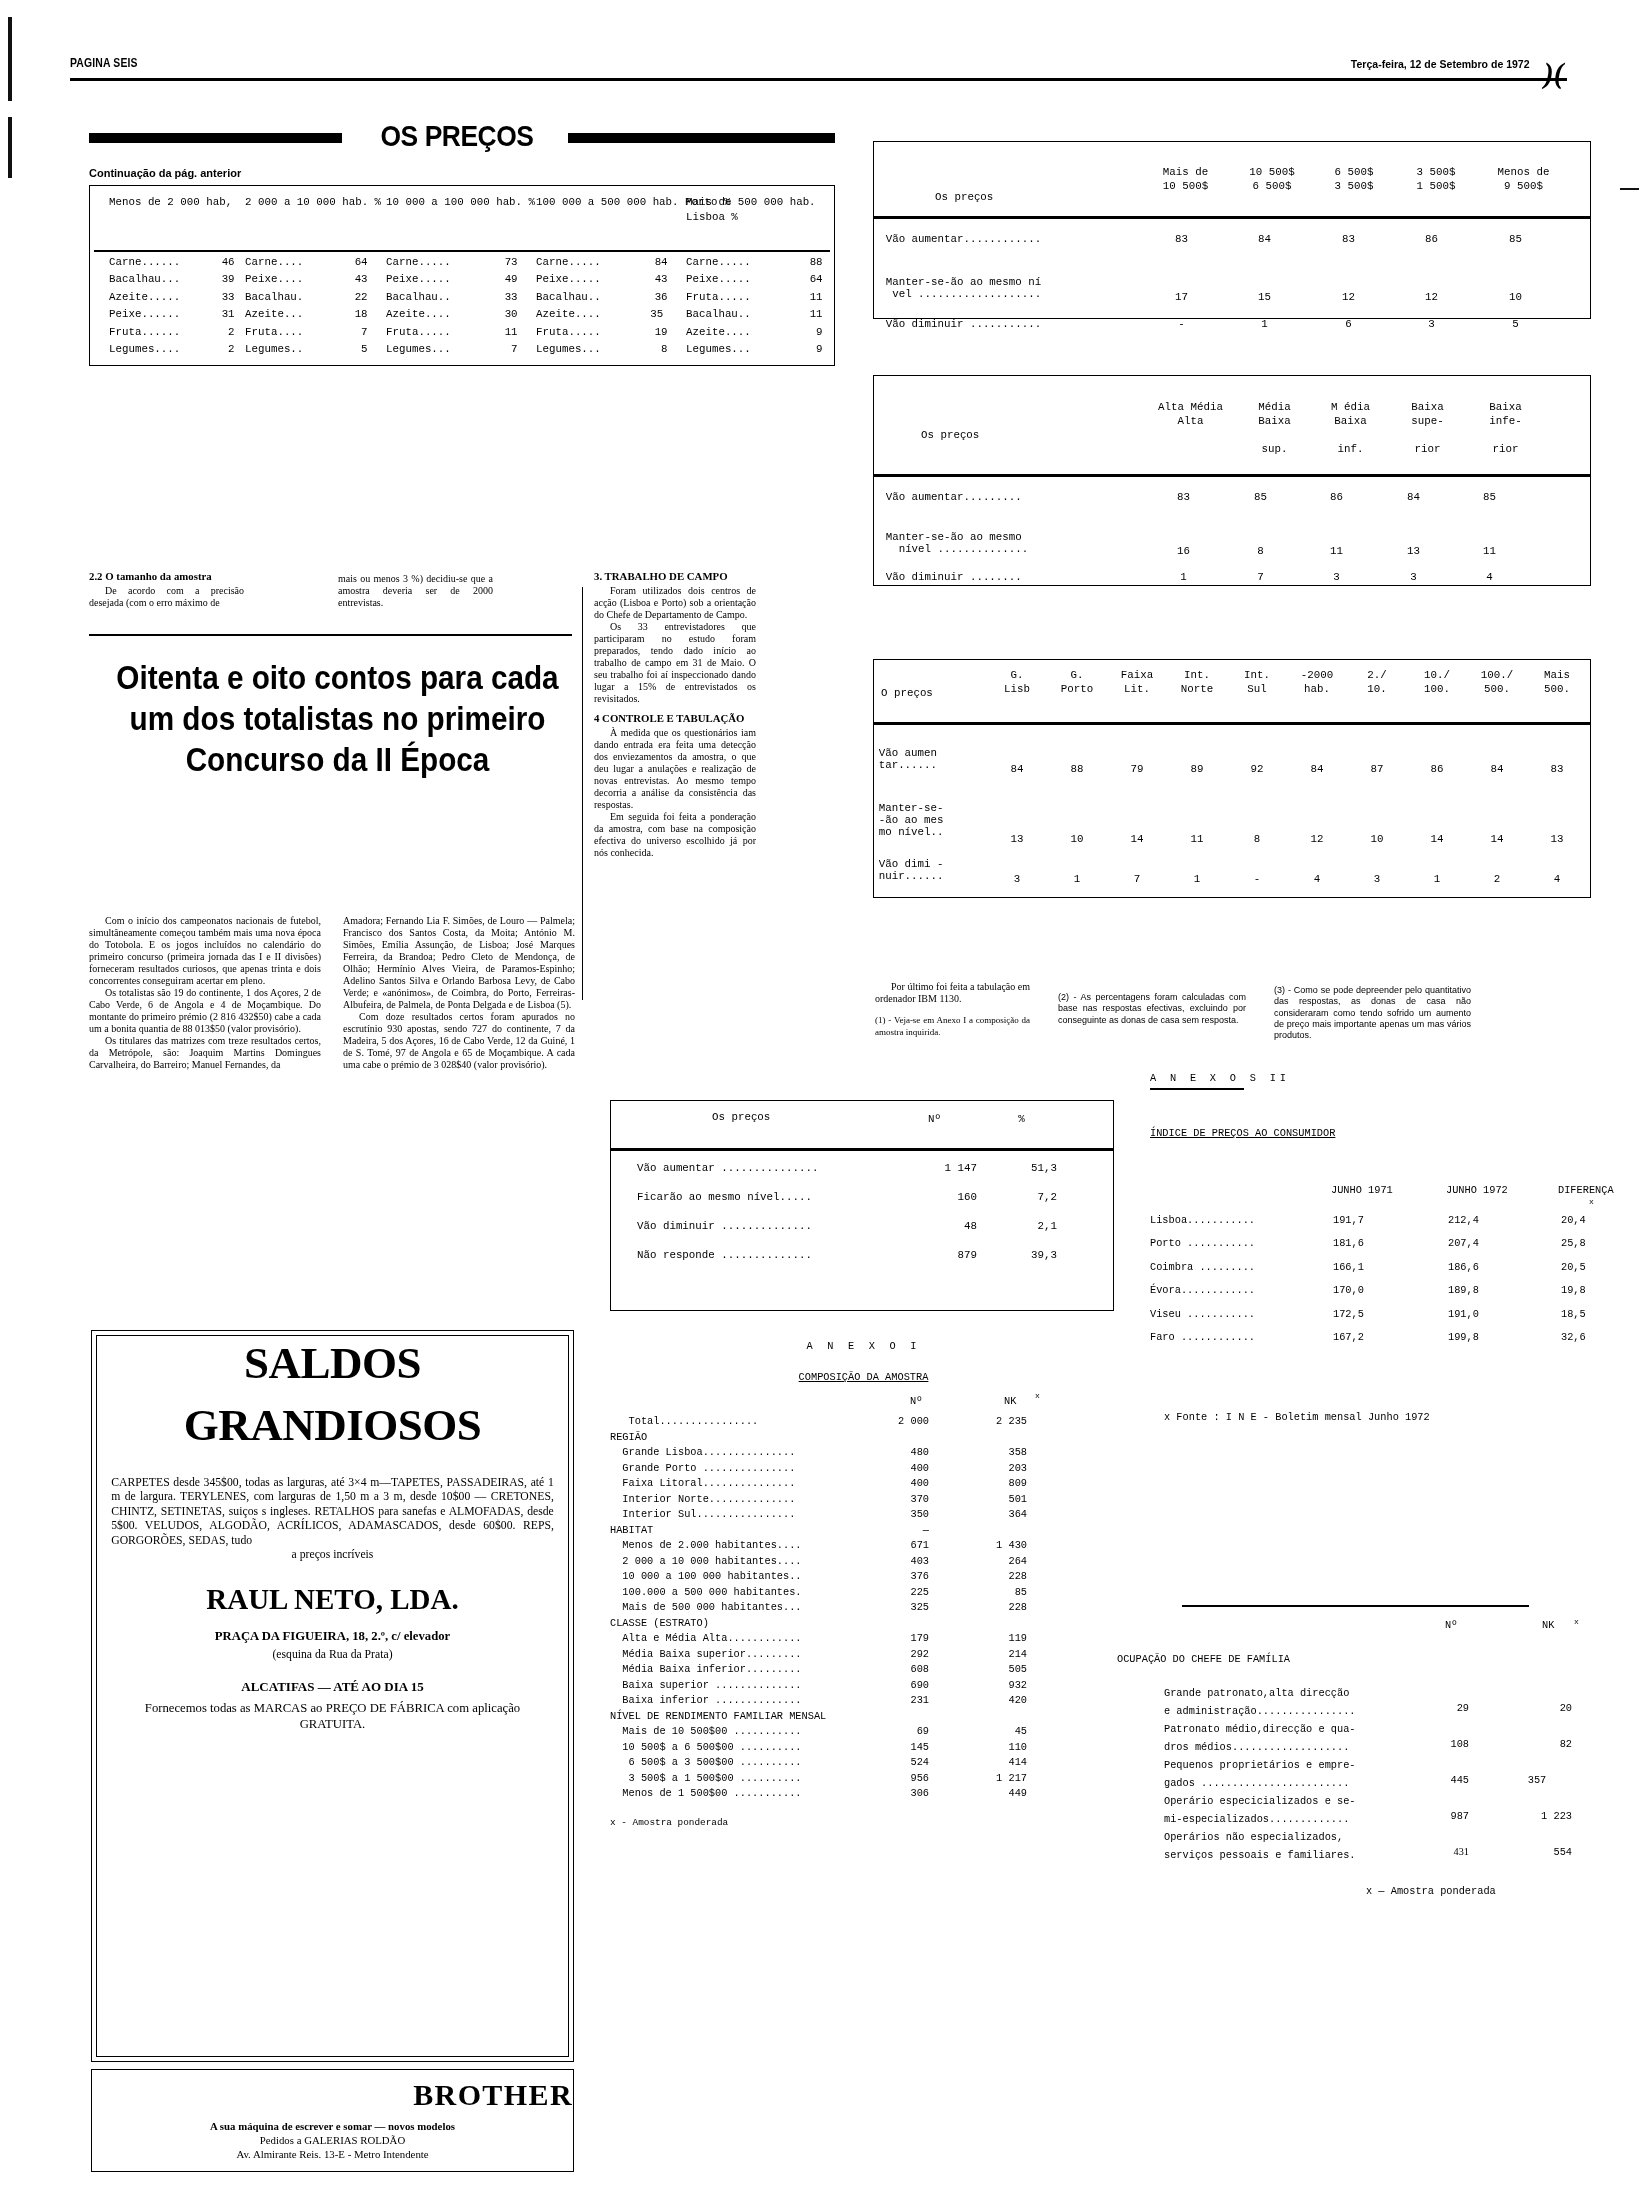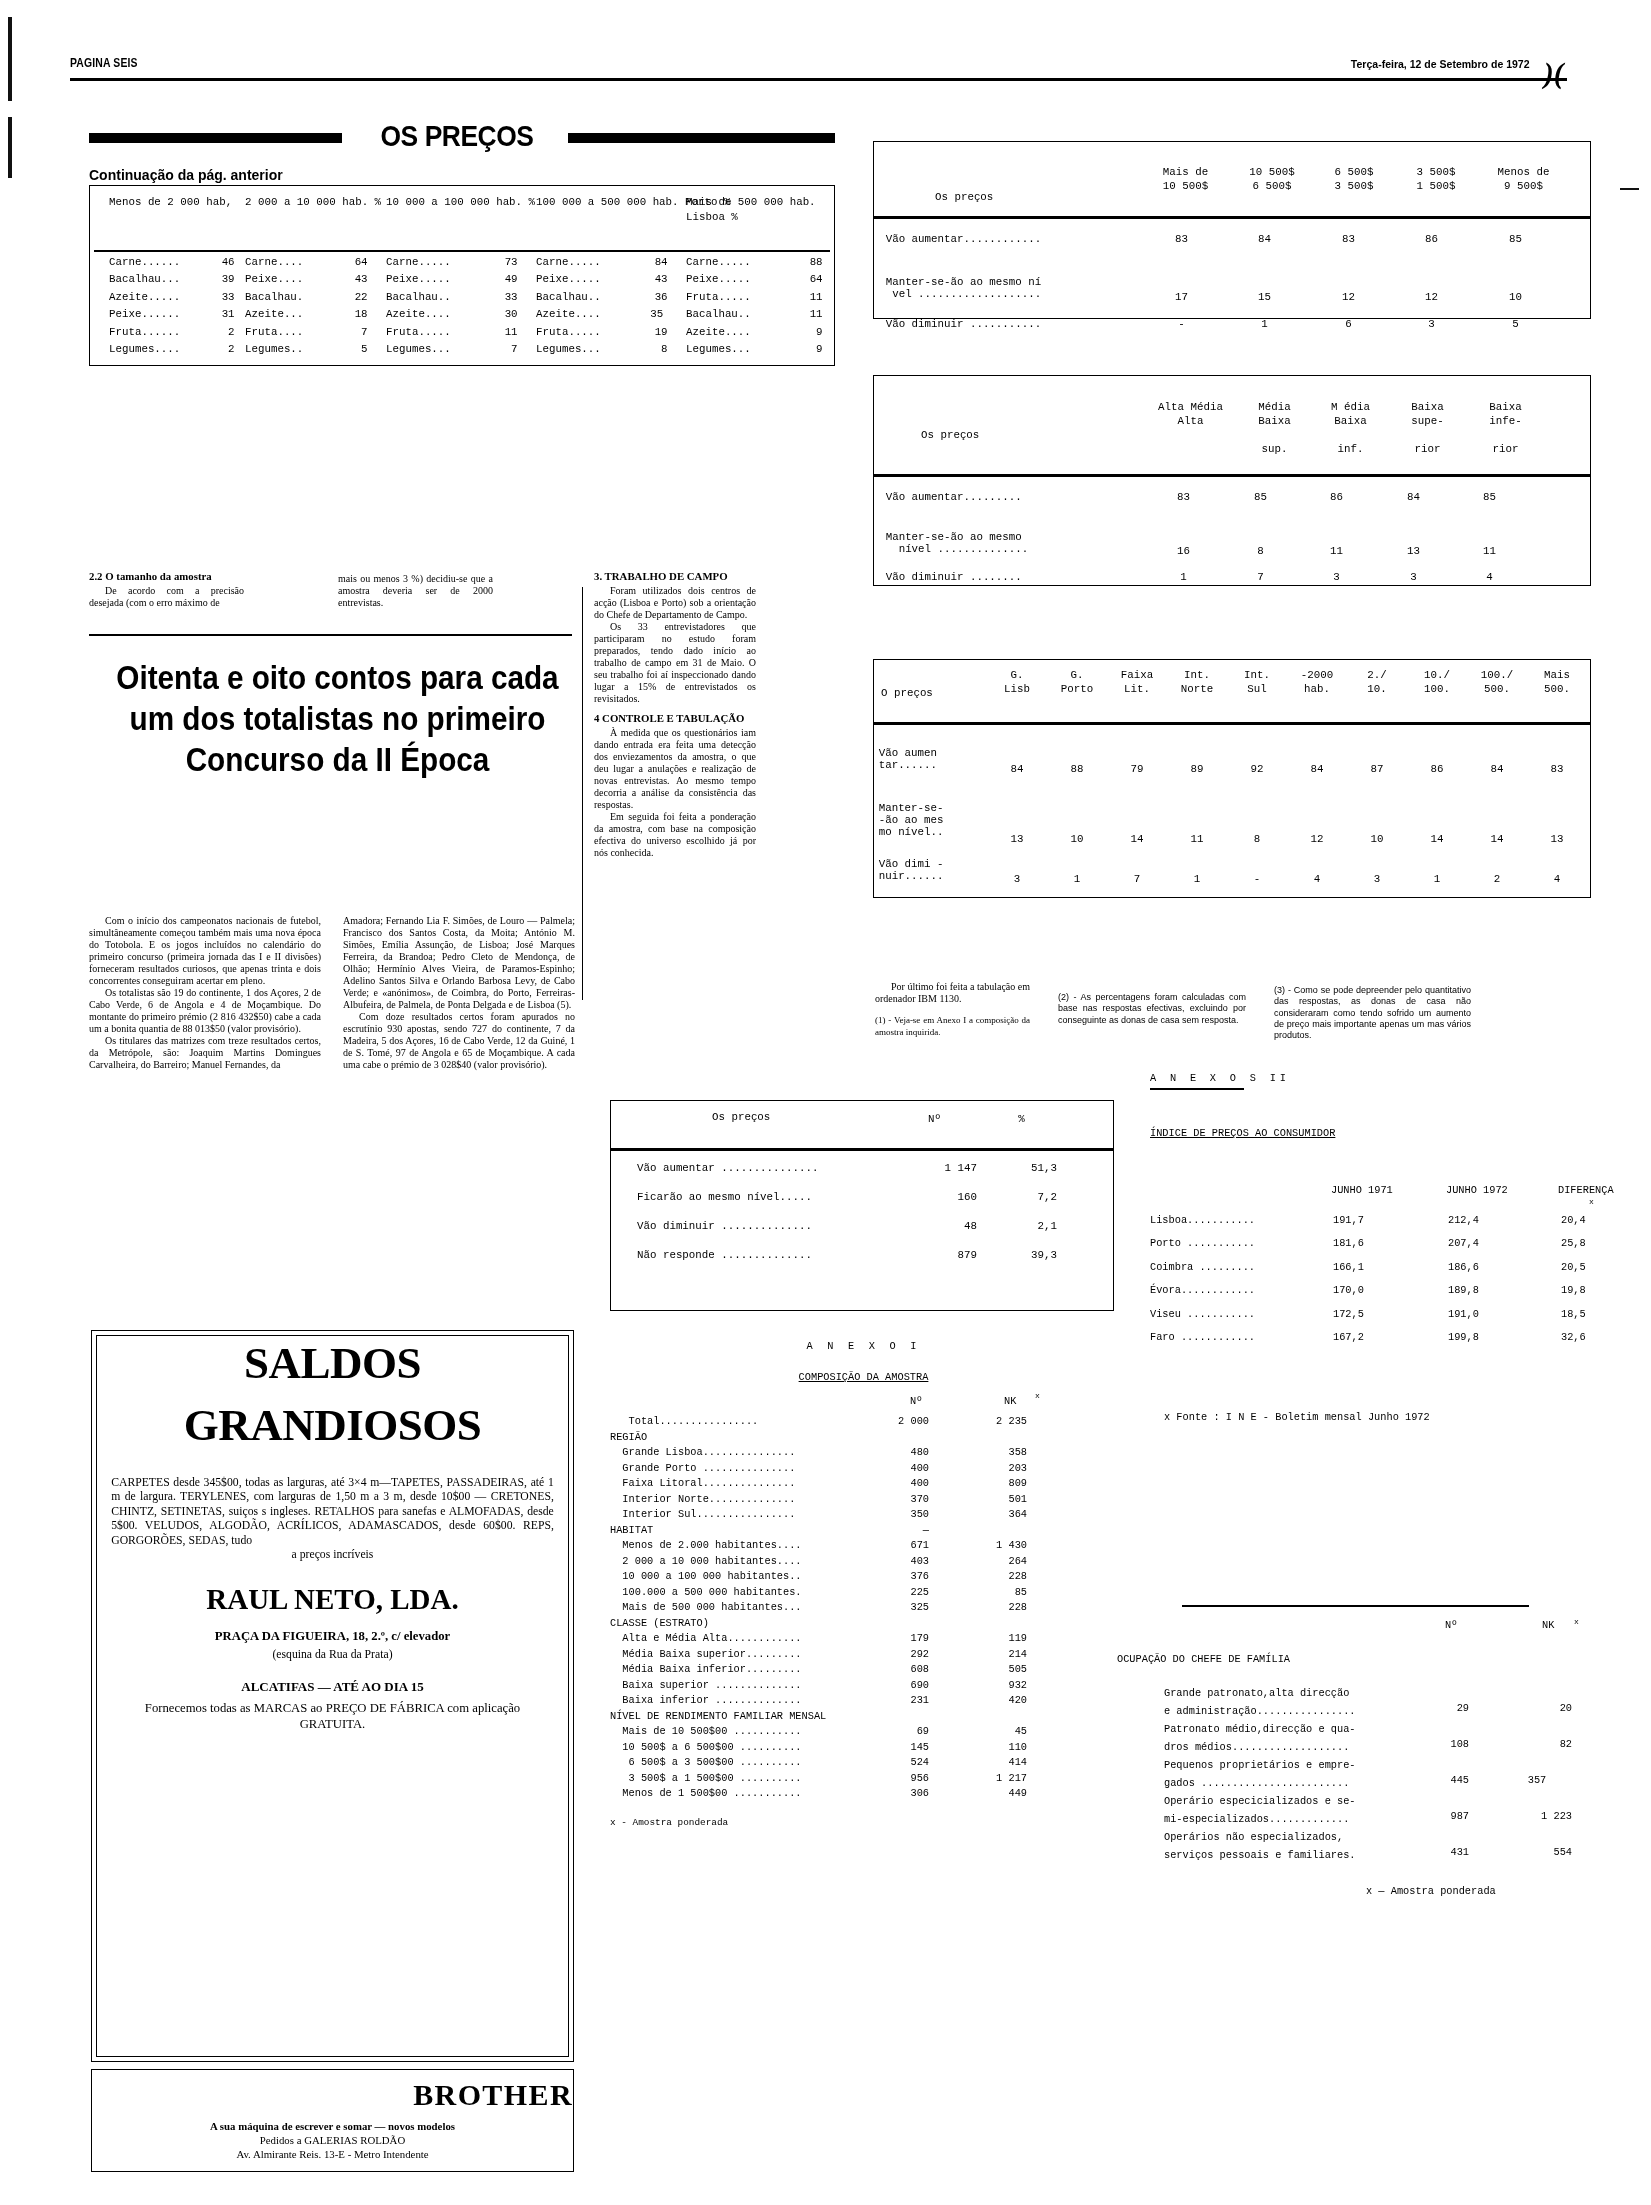--- a/index.html
+++ b/index.html
@@ -27,21 +27,21 @@
 
   
   .osprecos{position:absolute;left:89px;top:120px;width:746px;height:38px;}
   .op-bar{position:absolute;top:13px;height:10.3px;background:#000;}
   .op-bar.l{left:0;width:253px;}
   .op-bar.r{left:479px;width:267px;}
   .op-txt{position:absolute;left:260px;top:-0.9px;width:216px;text-align:center;
     font-family:"Liberation Sans",sans-serif;font-weight:700;font-size:30px;
     letter-spacing:-0.5px;transform:scaleX(.88);transform-origin:center top;}
   .cont-ant{position:absolute;left:89px;top:167px;font-family:"Liberation Sans",sans-serif;
-    font-weight:700;font-size:14px;}
+    font-weight:700;font-size:11px;}
 
   
   .tw{font-family:"Liberation Mono","DejaVu Sans Mono",monospace;}
   .box{position:absolute;border:1.4px solid #000;box-sizing:border-box;}
 
   
   #tbl-food{left:89px;top:185px;width:746px;height:181px;}
   #tbl-food .head{position:absolute;left:0;top:9.4px;width:100%;height:52px;}
   #tbl-food .hcol{position:absolute;top:0;text-align:left;font-size:10.8px;line-height:14.5px;}
   #tbl-food .rule{position:absolute;left:3.8px;right:3.8px;top:64px;height:2.3px;background:#000;}
@@ -528,21 +528,21 @@
         </div>
         <div style="position: relative; height: 36px;">
           <span style="position: absolute; left: 47px; white-space: pre; line-height: 18px;">Operário especicializados e se-
 mi-especializados.............</span>
           <span style="position: absolute; left: 300px; top: 18px; width: 52px; text-align: right;">987</span>
           <span style="position: absolute; left: 385px; top: 18px; width: 70px; text-align: right;">1 223</span>
         </div>
         <div style="position: relative; height: 36px;">
           <span style="position: absolute; left: 47px; white-space: pre; line-height: 18px;">Operários não especializados,
 serviços pessoais e familiares.</span>
-          <span style="position: absolute; left: 300px; top: 18px; width: 52px; text-align: right;">431</span>
+          <span style="position: absolute; left: 300px; top: 18px; width: 52px; text-align: right; font-family: Liberation Serif, serif;">431</span>
           <span style="position: absolute; left: 385px; top: 18px; width: 70px; text-align: right;">554</span>
         </div>
       </div>
     <div style="margin-top:20.6px;margin-left:249px;">x — Amostra ponderada</div>
   </div>
 
 </div>
 
 
 </body></html>

